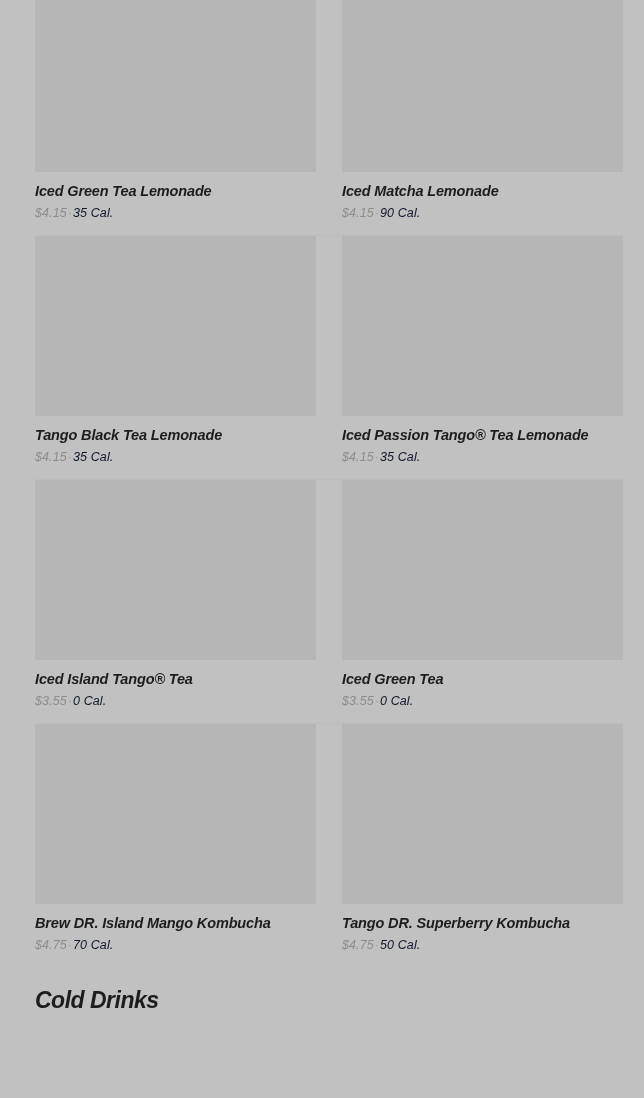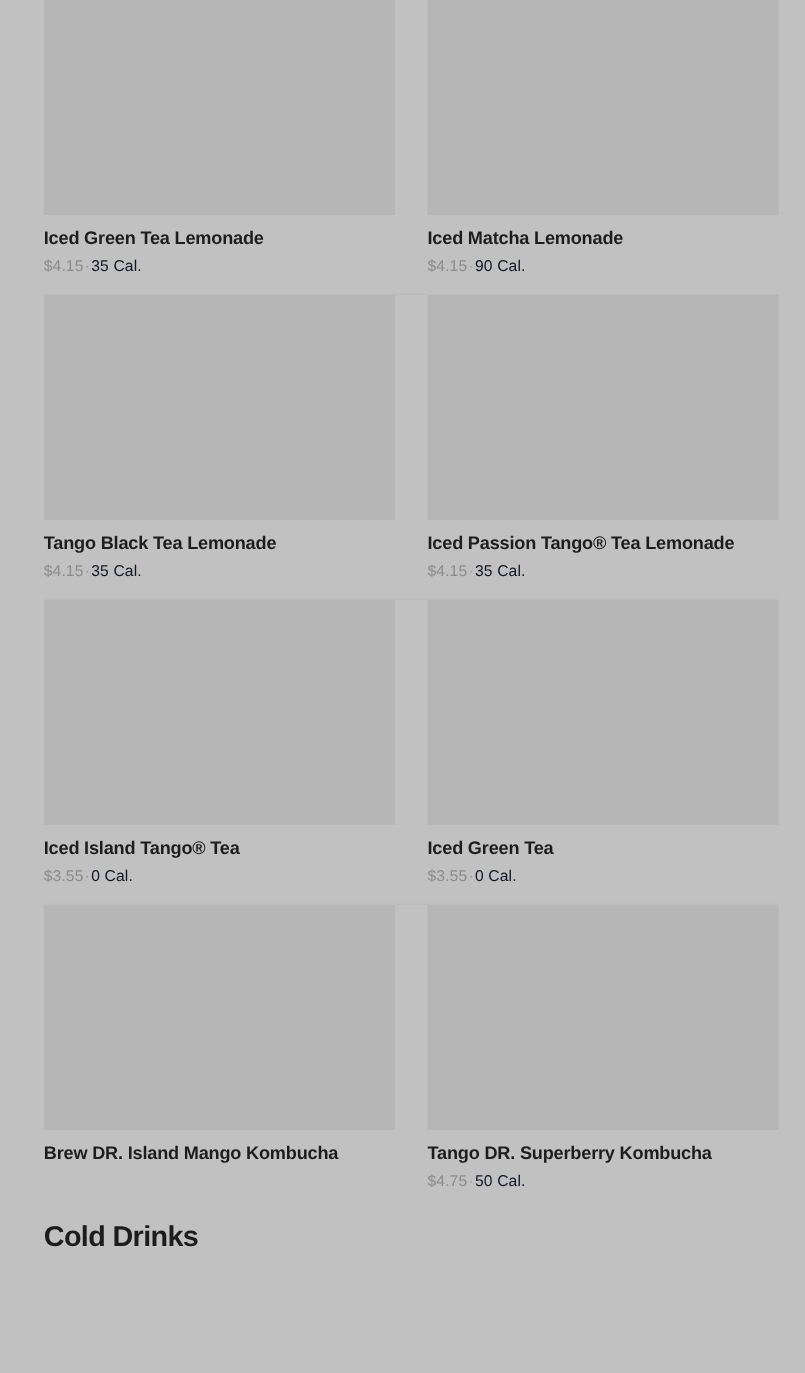--- a/index.html
+++ b/index.html
@@ -11,20 +11,21 @@
     height: 1098px;
     background: #c1c1c1;
     font-family: "Liberation Sans", sans-serif;
     overflow: hidden;
     position: relative;
   }
 
   #menu-root {
     width: 592px;
     position: relative;
+    font-style: italic;
   }
 
   .menu-grid {
     display: grid;
     grid-template-columns: 281px 281px;
     column-gap: 26px;
     padding: 0 35px;
     box-sizing: border-box;
     width: 644px;
   }
@@ -92,21 +93,21 @@
     margin: 0;
     opacity: 0.85;
   }
 
   .section-heading {
     font-size: 23px;
     font-weight: bold;
     color: #1d1d1d;
     letter-spacing: -0.5px;
     padding: 0 35px;
-    margin: 8px 0 0 0;
+    margin: 19px 0 0 0;
     line-height: 28px;
   }
 </style>
 </head>
 <body>
 
 <div id="menu-root">
 
   <div class="menu-grid">
 
@@ -161,20 +162,21 @@
         <div class="card-meta"><span class="price">$3.55</span><span class="dot">·</span><span class="cal">0 Cal.</span></div>
       </div>
     </div>
 
     <div class="row-divider"></div>
 
     <div class="menu-card">
       <div class="card-image"></div>
       <div class="card-body">
         <div class="card-title">Brew DR. Island Mango Kombucha</div>
+        <div class="card-meta"><span class="price">$4.75</span><span class="dot">·</span><span class="cal">70 Cal.</span></div>
       </div>
     </div>
 
     <div class="menu-card">
       <div class="card-image"></div>
       <div class="card-body">
         <div class="card-title">Tango DR. Superberry Kombucha</div>
         <div class="card-meta"><span class="price">$4.75</span><span class="dot">·</span><span class="cal">50 Cal.</span></div>
       </div>
     </div>

